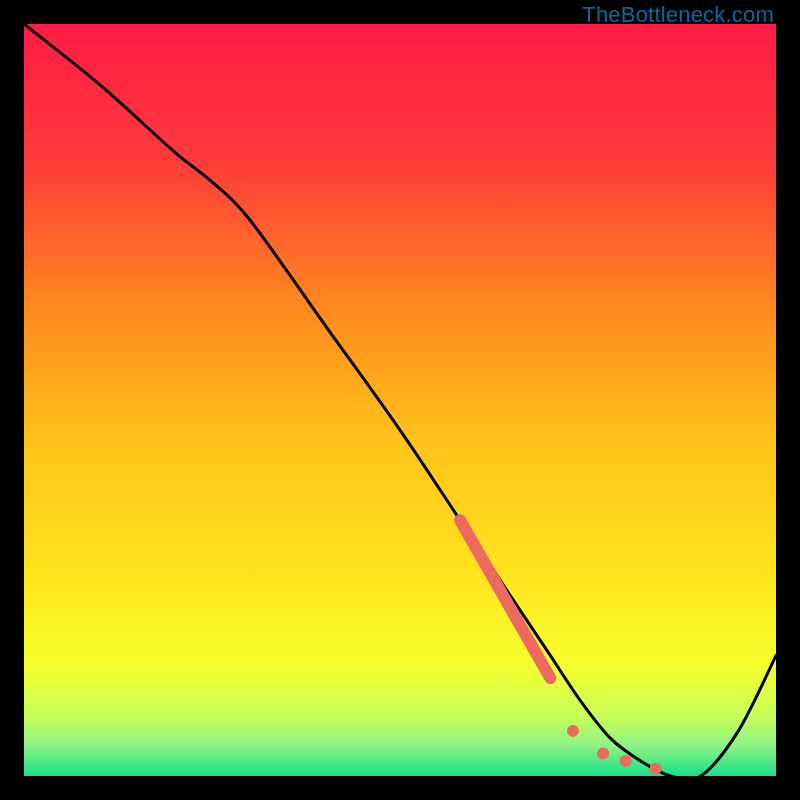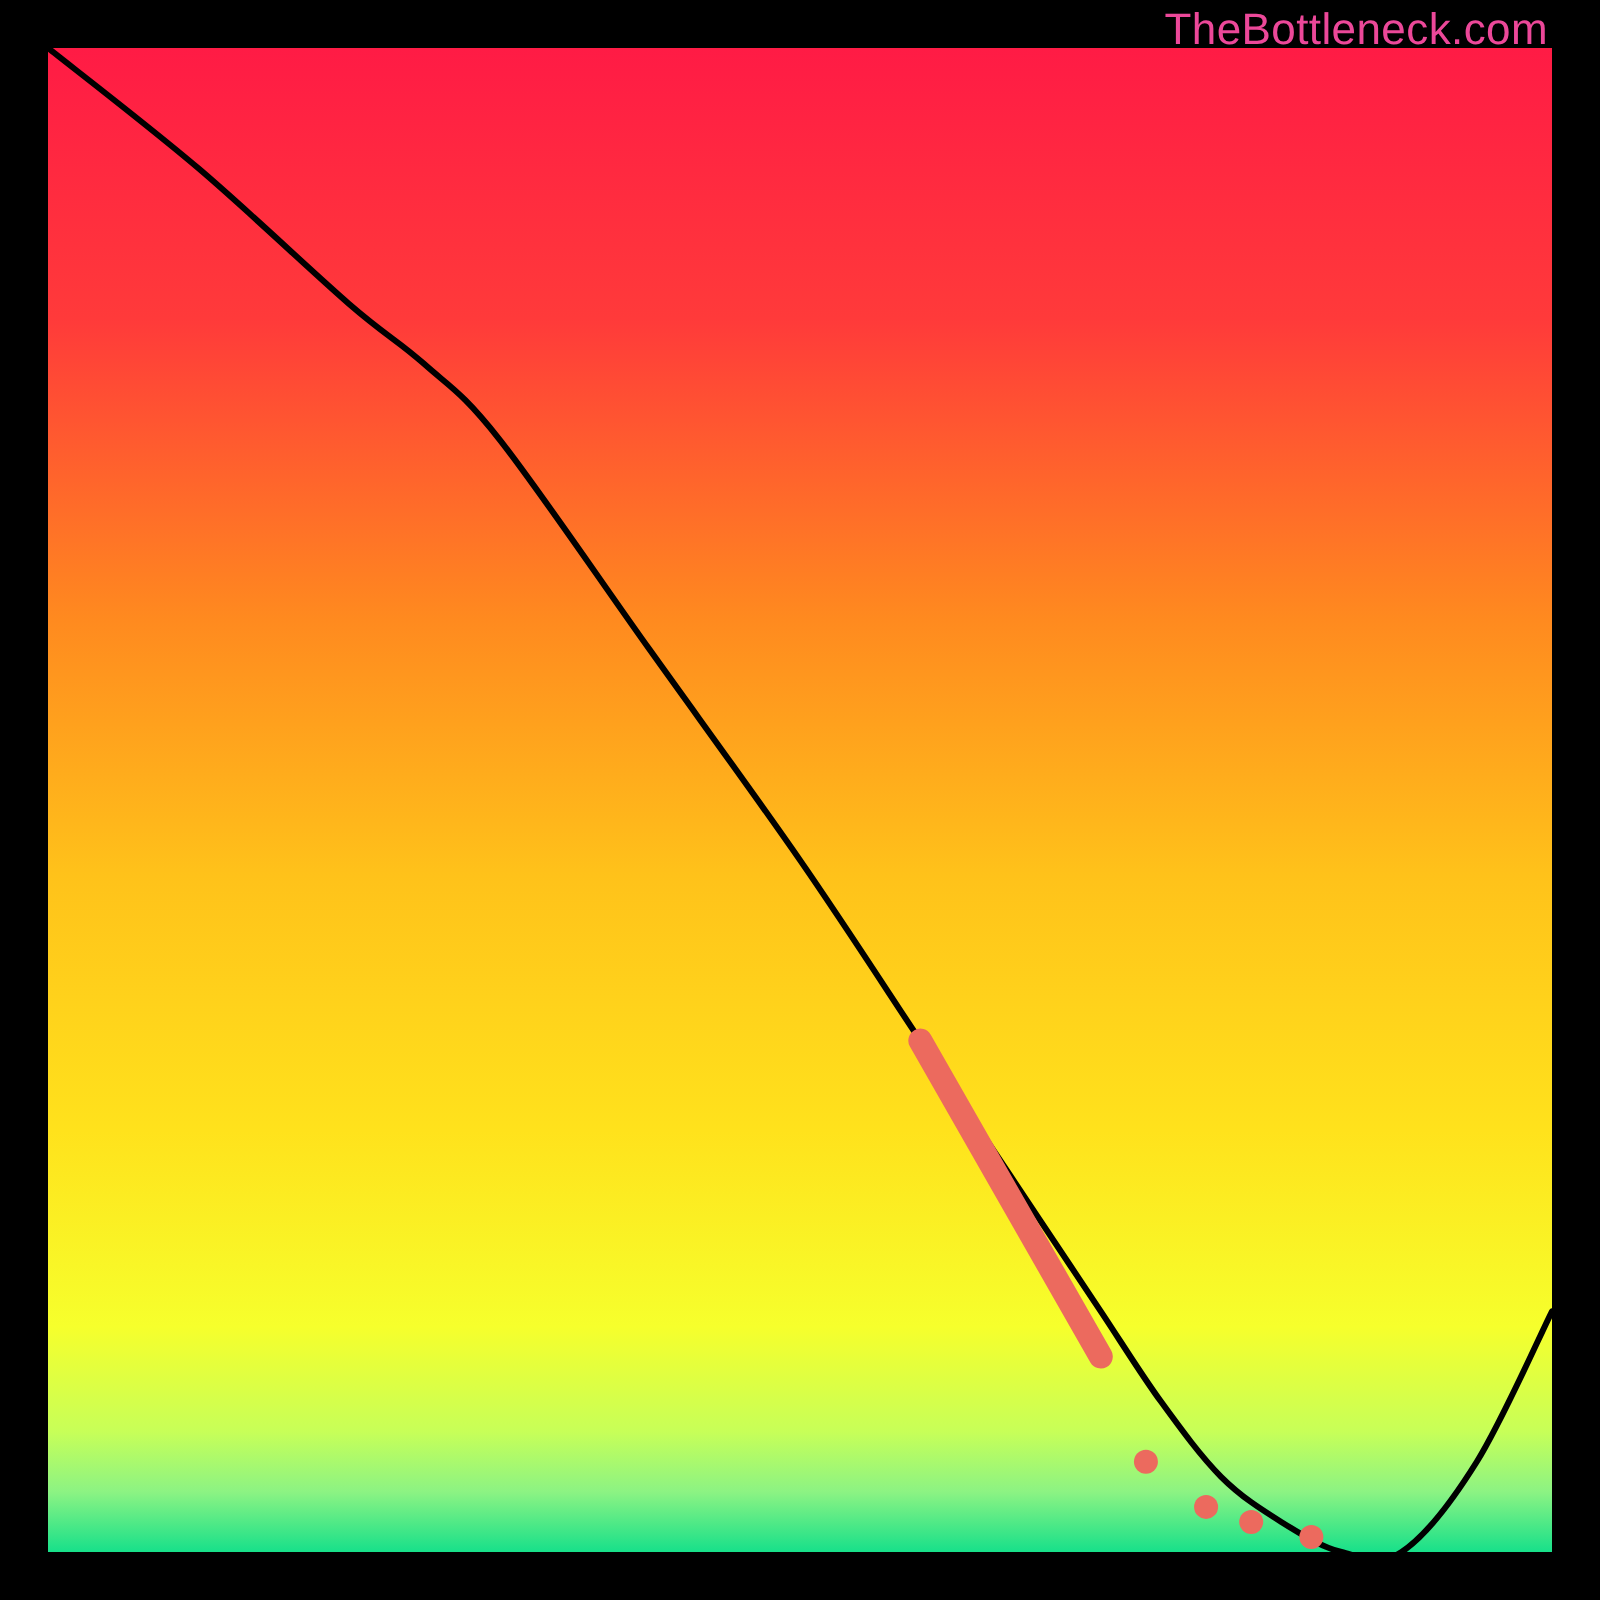--- a/index.html
+++ b/index.html
@@ -23,21 +23,21 @@
     position: absolute;
     left: 0;
     top: 0;
     width: 752px;
     height: 752px;
   }
   .watermark {
     position: absolute;
     top: 2px;
     right: 26px;
-    color: #ec4899;
+    color: #0369a1;
     font-size: 22px;
     letter-spacing: 0.2px;
     font-weight: 500;
   }
 </style>
 </head>
 <body>
 
 <div class="watermark">TheBottleneck.com</div>
 

